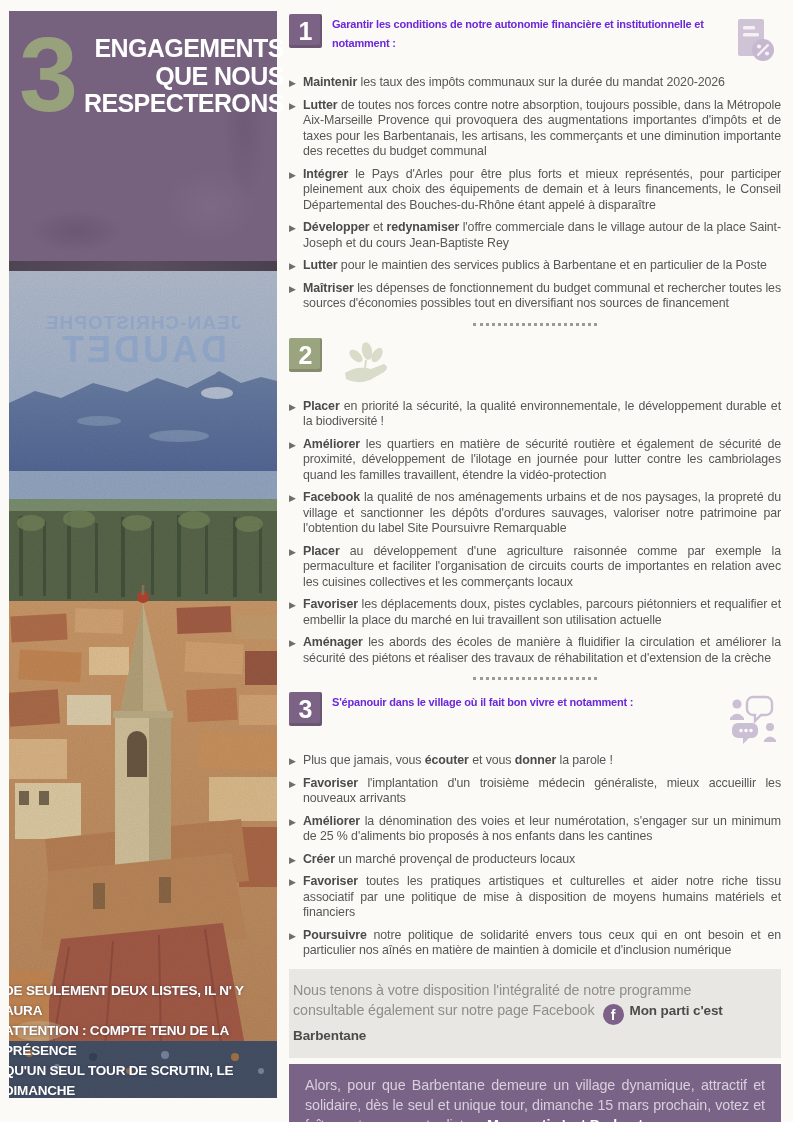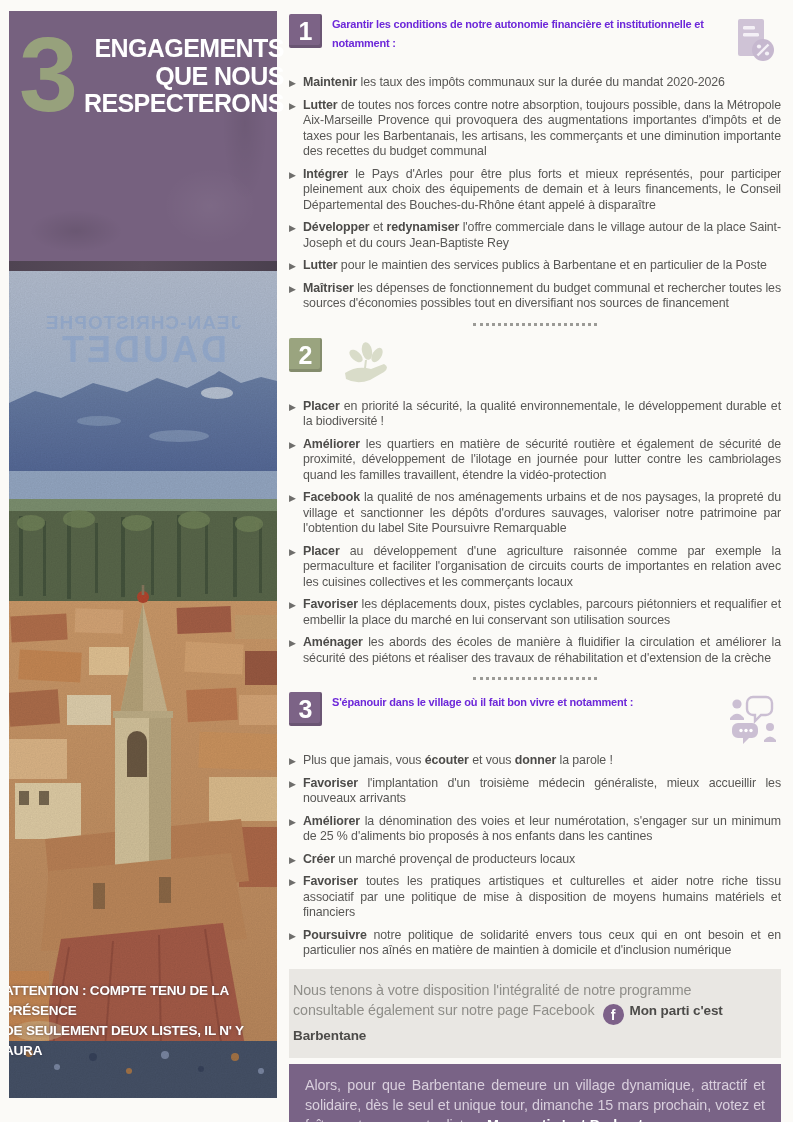--- a/index.html
+++ b/index.html
@@ -206,22 +206,23 @@
             <circle cx="252" cy="800" r="3" fill="#8a97b4"></circle>
           <ellipse cx="30" cy="760" rx="26" ry="10" fill="#d8c79f" opacity=".5"></ellipse>
         </g>
         <rect x="0" y="0" width="268" height="827" filter="url(#grain)" opacity=".12"></rect>
       </svg>
       <div class="bleed-text">
         <div class="bleed-line1">JEAN-CHRISTOPHE</div>
         <div class="bleed-line2">DAUDET</div>
       </div>
       <div class="attention">
+        <div>DE SEULEMENT DEUX LISTES, IL N' Y AURA</div>
         <div>ATTENTION : COMPTE TENU DE LA PRÉSENCE</div>
-        <div>DE SEULEMENT DEUX LISTES, IL N' Y AURA</div>
+        <div>QU'UN SEUL TOUR DE SCRUTIN, LE DIMANCHE</div>
 
       </div>
     </div>
   </div>
 
   <div class="right-col">
     <div id="sections-container">
   <section class="promise-section">
     <div class="section-header">
       <div class="num-badge" style="background: rgb(124, 99, 134);">1</div>
@@ -262,21 +263,21 @@
         <path d="M6,35 Q18,27 32,31 L45,26 Q51,29 45,34 L31,42 Q18,47 7,41 Z"></path>
       </g>
     </svg>
   </span>
     </div>
     <ul class="bullet-list">
             <li><span class="arrow">▶</span><b>Placer</b><span> en priorité la sécurité, la qualité environnementale, le développement durable et la biodiversité !</span></li>
             <li><span class="arrow">▶</span><b>Améliorer</b><span> les quartiers en matière de sécurité routière et également de sécurité de proximité, développement de l'ilotage en journée pour lutter contre les cambriolages quand les familles travaillent, étendre la vidéo-protection</span></li>
             <li><span class="arrow">▶</span><b>Facebook</b><span> la qualité de nos aménagements urbains et de nos paysages, la propreté du village et sanctionner les dépôts d'ordures sauvages, valoriser notre patrimoine par l'obtention du label Site Poursuivre Remarquable</span></li>
             <li><span class="arrow">▶</span><b>Placer</b><span> au développement d'une agriculture raisonnée comme par exemple la permaculture et faciliter l'organisation de circuits courts de importantes en relation avec les cuisines collectives et les commerçants locaux</span></li>
-            <li><span class="arrow">▶</span><b>Favoriser</b><span> les déplacements doux, pistes cyclables, parcours piétonniers et requalifier et embellir la place du marché en lui conservant son utilisation sources</span></li>
+            <li><span class="arrow">▶</span><b>Favoriser</b><span> les déplacements doux, pistes cyclables, parcours piétonniers et requalifier et embellir la place du marché en lui travaillent son utilisation actuelle</span></li>
             <li><span class="arrow">▶</span><b>Aménager</b><span> les abords des écoles de manière à fluidifier la circulation et améliorer la sécurité des piétons et réaliser des travaux de réhabilitation et d'extension de la crèche</span></li>
           </ul>
     <div class="dots-separator"></div>
   </section>
 
   <section class="promise-section">
     <div class="section-header">
       <div class="num-badge" style="background: rgb(124, 99, 134);">3</div>
       <h2 class="section-title">S'épanouir dans le village où il fait bon vivre et notamment :</h2>
       <span class="section-icon">

